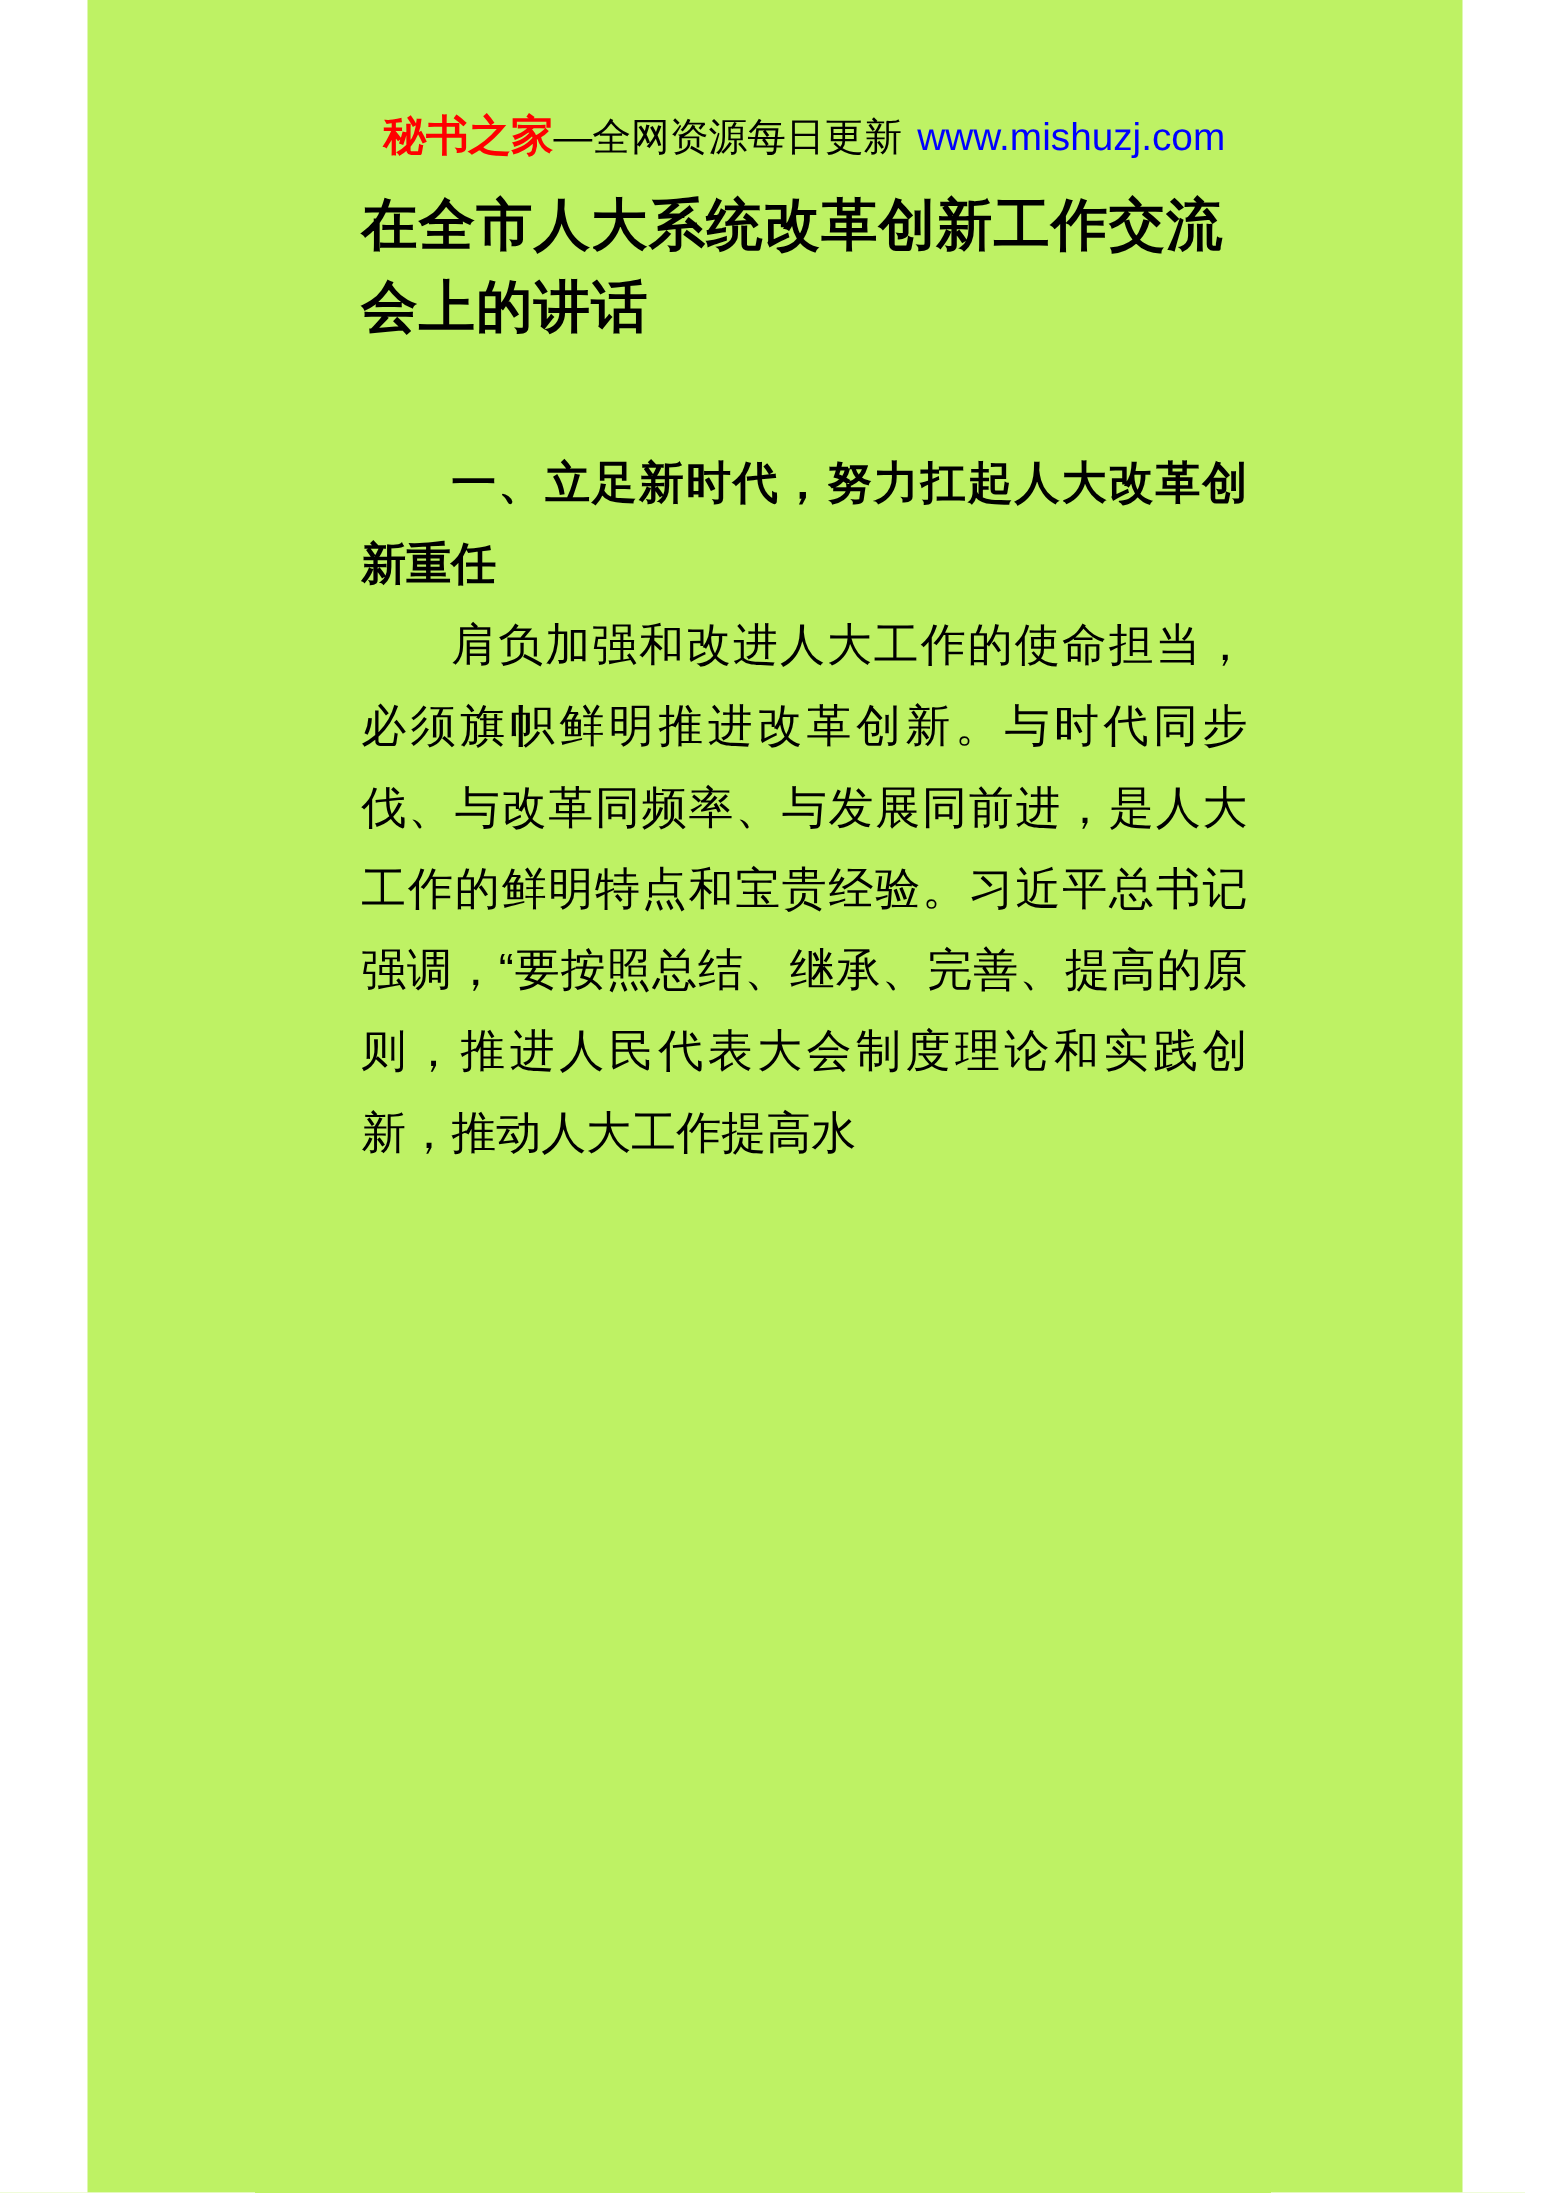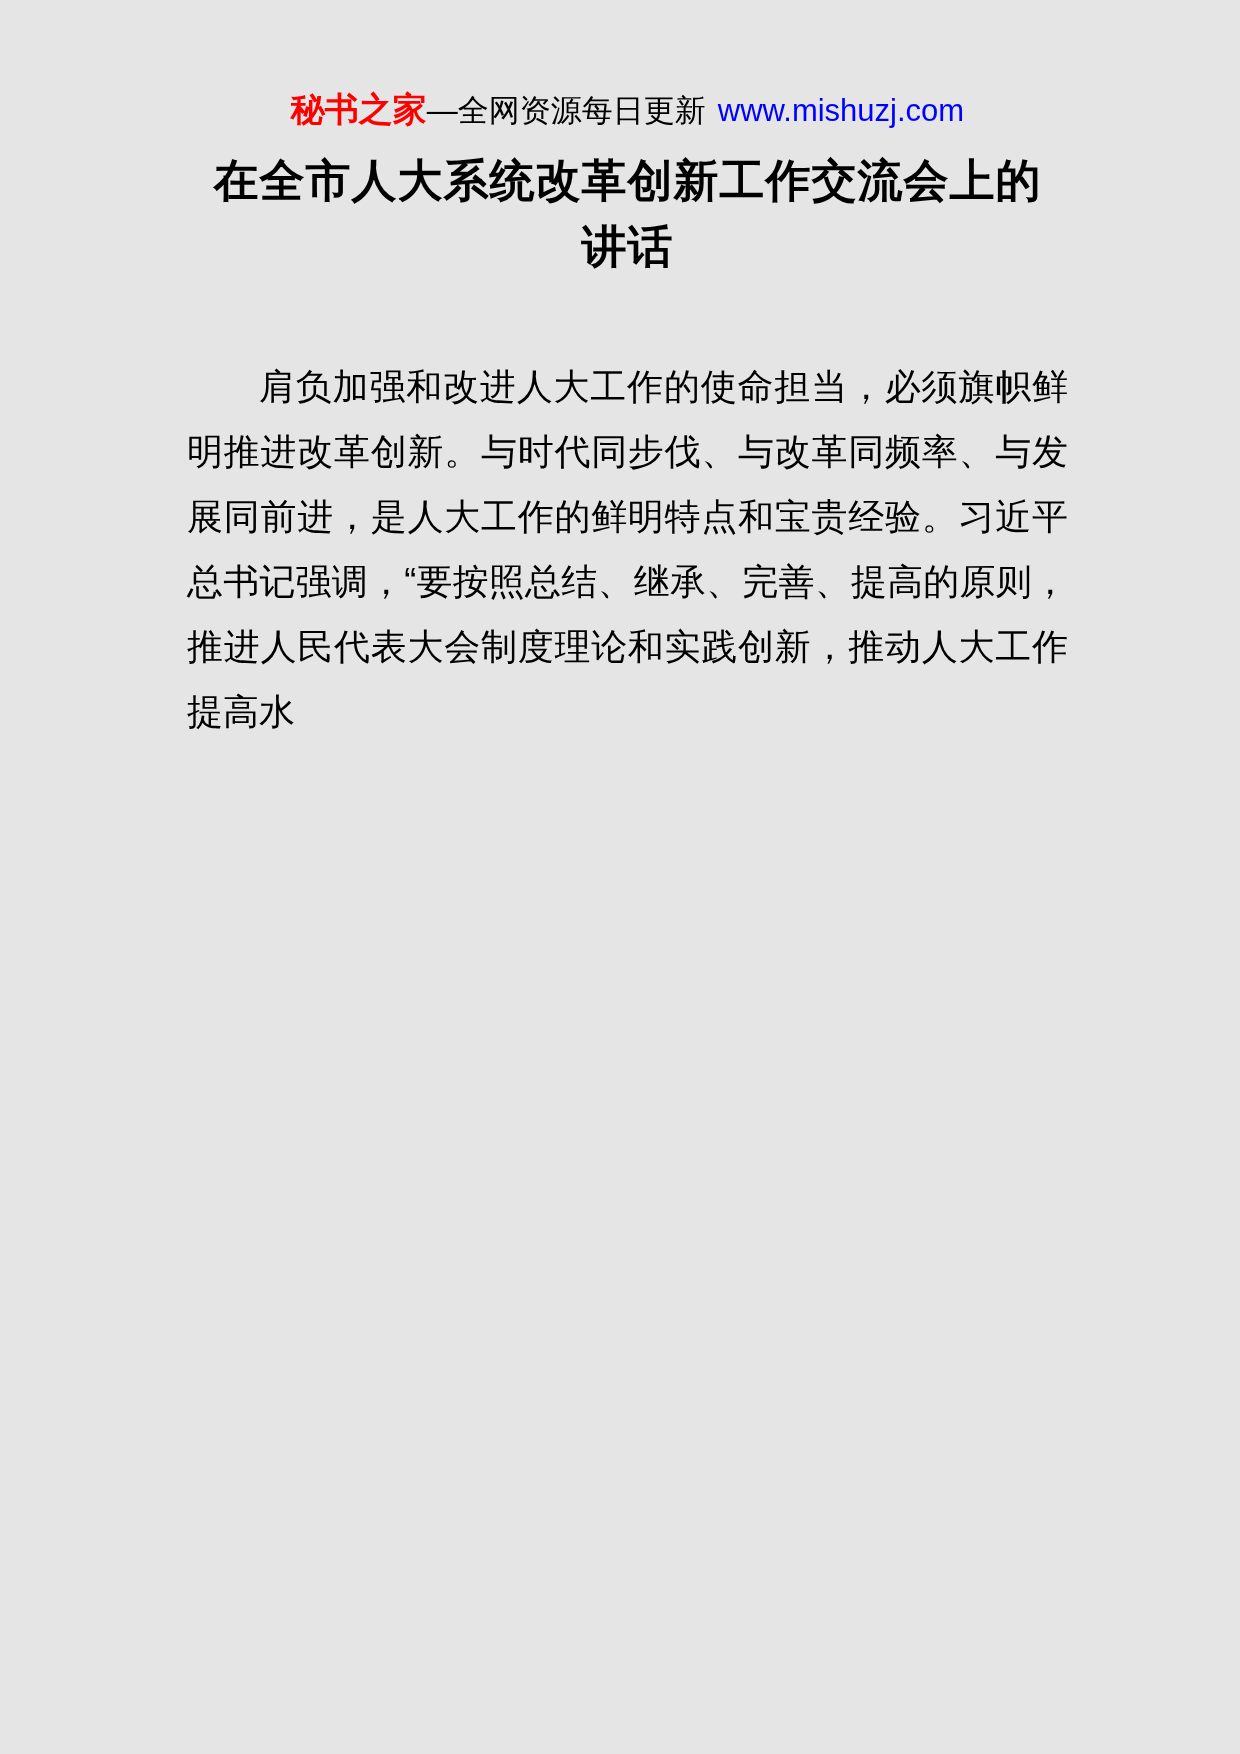--- a/index.html
+++ b/index.html
@@ -1,25 +1,26 @@
 <!DOCTYPE html>
 <html><head>
 <meta charset="utf-8">
 <style>
   * { margin: 0; padding: 0; box-sizing: border-box; }
   html, body { background: #ffffff; }
   .page {
     position: relative;
-    width: 1240px;
+    width: 1100px;
     height: 1754px;
     margin: 0 auto;
-    background: #e5e5e5;
+    background: #bef264;
     overflow: hidden;
     font-family: "Liberation Sans", sans-serif;
     color: #000000;
+    padding-left: 32px;
   }
   .content {
     padding: 88px 172px 0 187px; 
   }
   .doc-header {
     text-align: center;
     font-size: 31px;
     line-height: 42px;
     white-space: nowrap;
   }
@@ -27,21 +28,21 @@
     font-weight: bold;
     font-size: 34px;
   }
   .doc-header .url {
     margin-left: 12px;
   }
   .doc-title {
     font-size: 45px;
     font-weight: bold;
     line-height: 66px;
-    text-align: center;
+    text-align: left;
     max-width: 840px;
     margin: 16px auto 0;
     letter-spacing: 1px;
   }
   .doc-body {
     margin-top: 74px;
     font-size: 36px;
     line-height: 65px;
     text-align: justify;
     text-justify: inter-ideograph;
@@ -58,17 +59,18 @@
 <div class="page">
   <div class="content">
 
     <div class="doc-header">
       <span class="brand" style="color: rgb(255, 0, 0);">秘书之家</span><span class="tagline" style="color: rgb(0, 0, 0);">—全网资源每日更新</span><span class="url" style="color: rgb(0, 0, 255);">www.mishuzj.com</span>
     </div>
 
     <h1 class="doc-title">在全市人大系统改革创新工作交流会上的讲话</h1>
 
     <div class="doc-body">
+      <p class="para indent bold">一、立足新时代，努力扛起人大改革创新重任</p>
       <p class="para indent">肩负加强和改进人大工作的使命担当，必须旗帜鲜明推进改革创新。与时代同步伐、与改革同频率、与发展同前进，是人大工作的鲜明特点和宝贵经验。习近平总书记强调，“要按照总结、继承、完善、提高的原则，推进人民代表大会制度理论和实践创新，推动人大工作提高水</p>
     </div>
 
   </div>
 </div>
 
 </body></html>

